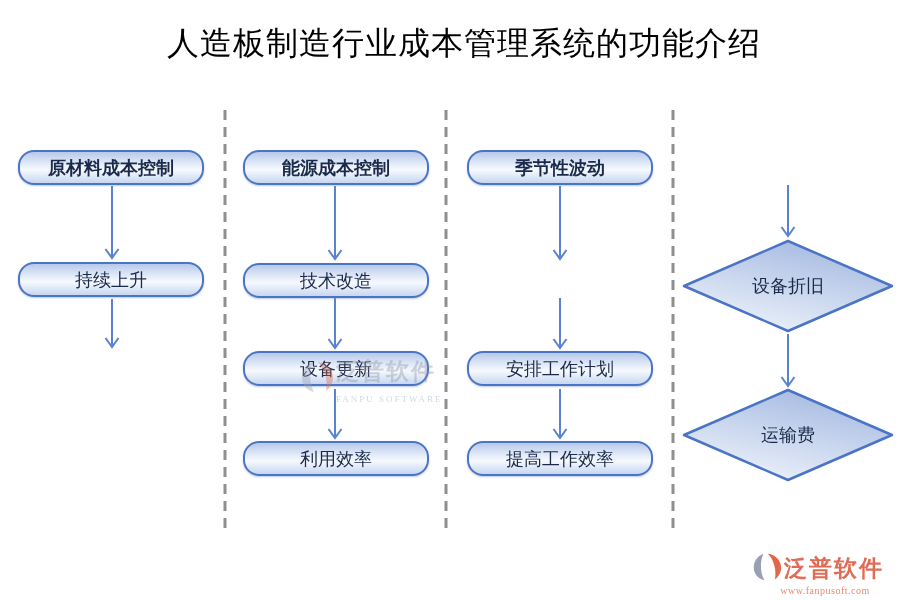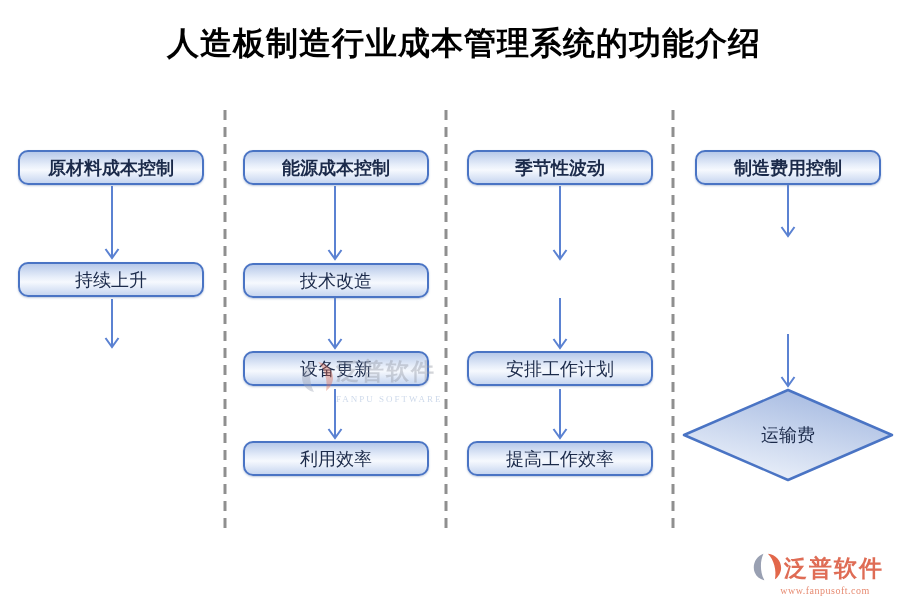--- a/index.html
+++ b/index.html
@@ -2,26 +2,26 @@
 <html><head>
 <meta charset="utf-8">
 <style>
   html,body{margin:0;padding:0;background:#fff;}
   .page{
     position:relative;width:900px;height:600px;background:#ffffff;
     font-family:"Liberation Serif","DejaVu Serif",serif;overflow:hidden;
   }
   .title{
     position:absolute;left:0;right:16px;top:22px;text-align:center;
-    font-size:32px;font-weight:700;color:#000;letter-spacing:1px;padding-left:44px;
+    font-size:32px;font-weight:400;color:#000;letter-spacing:1px;padding-left:44px;
   }
   .conn{position:absolute;left:0;top:0;width:900px;height:600px;pointer-events:none;}
   .box{
     position:absolute;width:186px;height:35px;box-sizing:border-box;
-    border:2px solid #4a74c4;border-radius:10px;
+    border:2px solid #4a74c4;border-radius:16px;
     background:linear-gradient(180deg,#b7c9e9 0%,#e7eefa 42%,#f6f9fe 58%,#c7d6f0 100%);
     box-shadow:0 1px 2px rgba(110,135,180,.45);
     display:flex;align-items:center;justify-content:center;
     font-size:18px;color:#1b2a4a;white-space:nowrap;text-align:center;
   }
   .box.header{font-weight:700;}
   .diamond{position:absolute;width:212px;height:94px;}
   .diamond svg{position:absolute;left:0;top:0;}
   .dlabel{
     position:absolute;left:0;top:0;width:100%;height:100%;
@@ -85,22 +85,33 @@
 
   <div class="box header" style="left:243px;top:150px">能源成本控制</div>
   <div class="box" style="left:243px;top:263px">技术改造</div>
   <div class="box" style="left:243px;top:351px">设备更新</div>
   <div class="box" style="left:243px;top:441px">利用效率</div>
 
   <div class="box header" style="left:467px;top:150px">季节性波动</div>
   <div class="box" style="left:467px;top:441px">提高工作效率</div>
   <div class="box" style="left:467px;top:351px">安排工作计划</div>
 
-  <div class="box header" style="left:695px;top:150px">制造费用控制</div>
 
+  <div class="diamond" style="left:682px;top:239px">
+    <svg width="212" height="94" viewBox="0 0 212 94">
+      <defs>
+        <linearGradient id="dg1" x1="0.75" y1="0" x2="0.25" y2="1">
+          <stop offset="0" stop-color="#a3b8e0"></stop>
+            <stop offset="1" stop-color="#eef3fb"></stop>
+        </linearGradient>
+      </defs>
+      <polygon points="106,2 210,47 106,92 2,47" fill="url(#dg1)" stroke="#4a74c4" stroke-width="2.5" stroke-linejoin="round"></polygon>
+    </svg>
+    <span class="dlabel">设备折旧</span>
+  </div>
 
   <div class="diamond" style="left:682px;top:388px">
     <svg width="212" height="94" viewBox="0 0 212 94">
       <defs>
         <linearGradient id="dg2" x1="0.75" y1="0" x2="0.25" y2="1">
           <stop offset="0" stop-color="#a3b8e0"></stop>
             <stop offset="1" stop-color="#eef3fb"></stop>
         </linearGradient>
       </defs>
       <polygon points="106,2 210,47 106,92 2,47" fill="url(#dg2)" stroke="#4a74c4" stroke-width="2.5" stroke-linejoin="round"></polygon>

